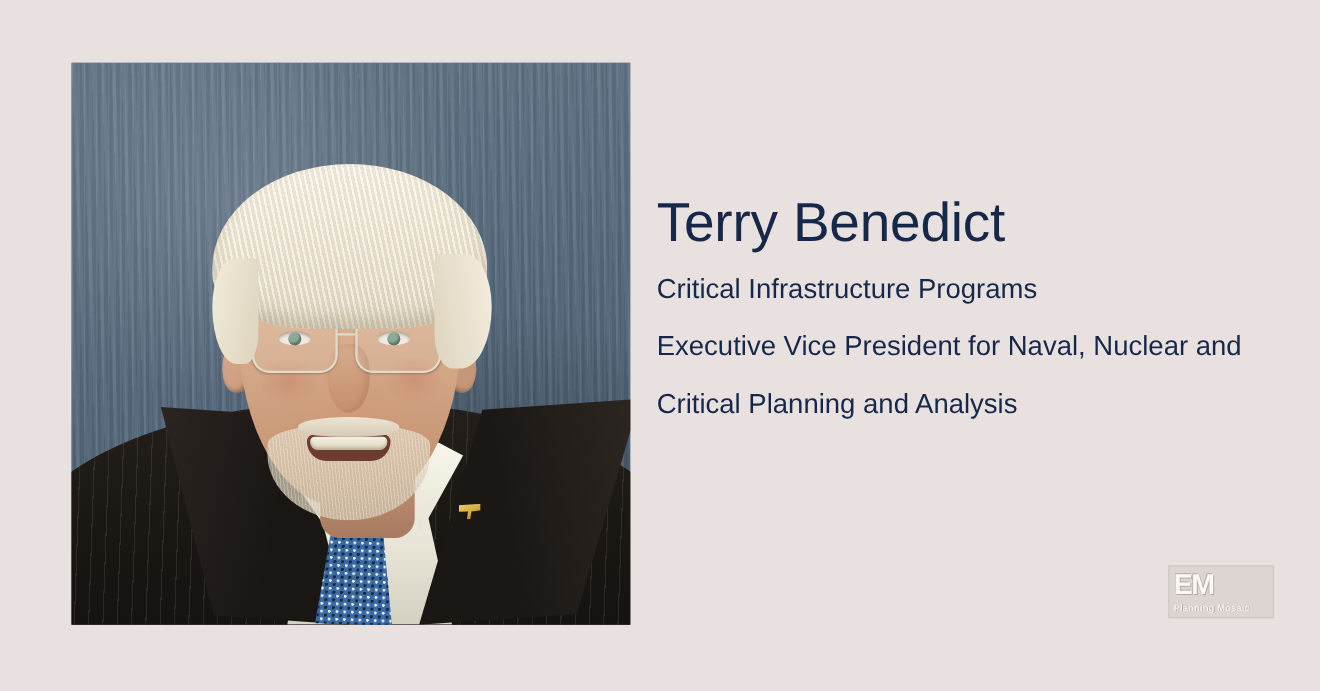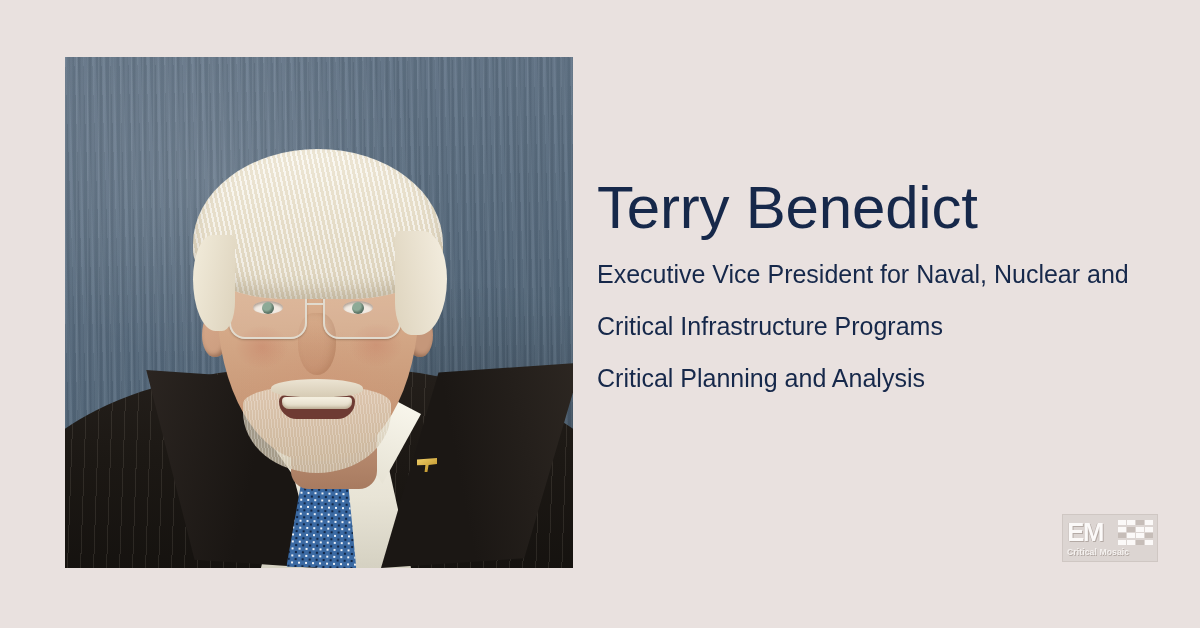--- a/index.html
+++ b/index.html
@@ -252,41 +252,41 @@
     position:absolute; left:178px; top:330px; width:148px; height:86px;
     background:
       repeating-linear-gradient(84deg, rgba(255,255,255,.25) 0 1px, transparent 1px 3px),
       linear-gradient(180deg, rgba(232,224,206,.62), rgba(206,194,170,.80));
     border-radius:40% 40% 55% 55% / 22% 22% 78% 78%;
   }
 
   
   .info{ position:absolute; left:597px; top:176px; width:580px; }
   .person-name{
-    font-size:60px; font-weight:400; color:#16284a;
+    font-size:50px; font-weight:400; color:#16284a;
     line-height:1.06; letter-spacing:-.2px;
     white-space:nowrap;
   }
   .role-lines{ margin-top:22px; }
   .role-line{
     font-size:25px; font-weight:400; color:#16284a;
     line-height:1.0; margin-bottom:27px; white-space:nowrap;
   }
   .role-line:last-child{ margin-bottom:0; }
 
   
   .em-logo{
     position:absolute; left:1062px; top:514px;
     width:96px; height:48px;
     background:#dcd5d2;
     border:1px solid #cfc7c3;
     display:flex; flex-direction:column; justify-content:flex-start;
     padding:4px 4px 0 4px;
   }
-  .em-top{ display:flex; align-items:flex-end; gap:15px; height:26px; }
+  .em-top{ display:flex; align-items:flex-start; gap:15px; height:26px;flex-direction:column; }
   .em-mark{
     font-size:26px; font-weight:700; color:#fbf9f8;
     line-height:.96; letter-spacing:-1.5px;
     text-shadow:1px 1px 0 #b4aaa5, -0.5px -0.5px 0 #b4aaa5;
     font-family:"Liberation Sans", sans-serif;
   }
   .em-grid{
     display:grid;
     grid-template-columns:repeat(4,1fr);
     grid-template-rows:repeat(4,1fr);
@@ -357,22 +357,22 @@
     <div class="hair"></div>
     <div class="hair-l"></div>
     <div class="hair-r"></div>
   </div>
 
 </div>
 
 <div class="info">
   <div class="person-name">Terry Benedict</div>
   <div class="role-lines">
+    <div class="role-line">Critical Infrastructure Programs</div>
     <div class="role-line">Executive Vice President for Naval, Nuclear and</div>
-    <div class="role-line">Critical Infrastructure Programs</div>
     <div class="role-line">Critical Planning and Analysis</div>
   </div>
 </div>
 
 <div class="em-logo">
   <div class="em-top">
     <span class="em-mark">EM</span>
     <span class="em-grid">
       <i></i>
         <i></i>
@@ -385,14 +385,14 @@
       <i class="dim"></i>
         <i></i>
         <i></i>
         <i class="dim"></i>
       <i></i>
         <i></i>
         <i class="dim"></i>
         <i></i>
     </span>
   </div>
-  <div class="em-caption">Critical Mosaic</div>
+  <div class="em-caption">Planning Mosaic</div>
 </div>
 
 </body></html>

